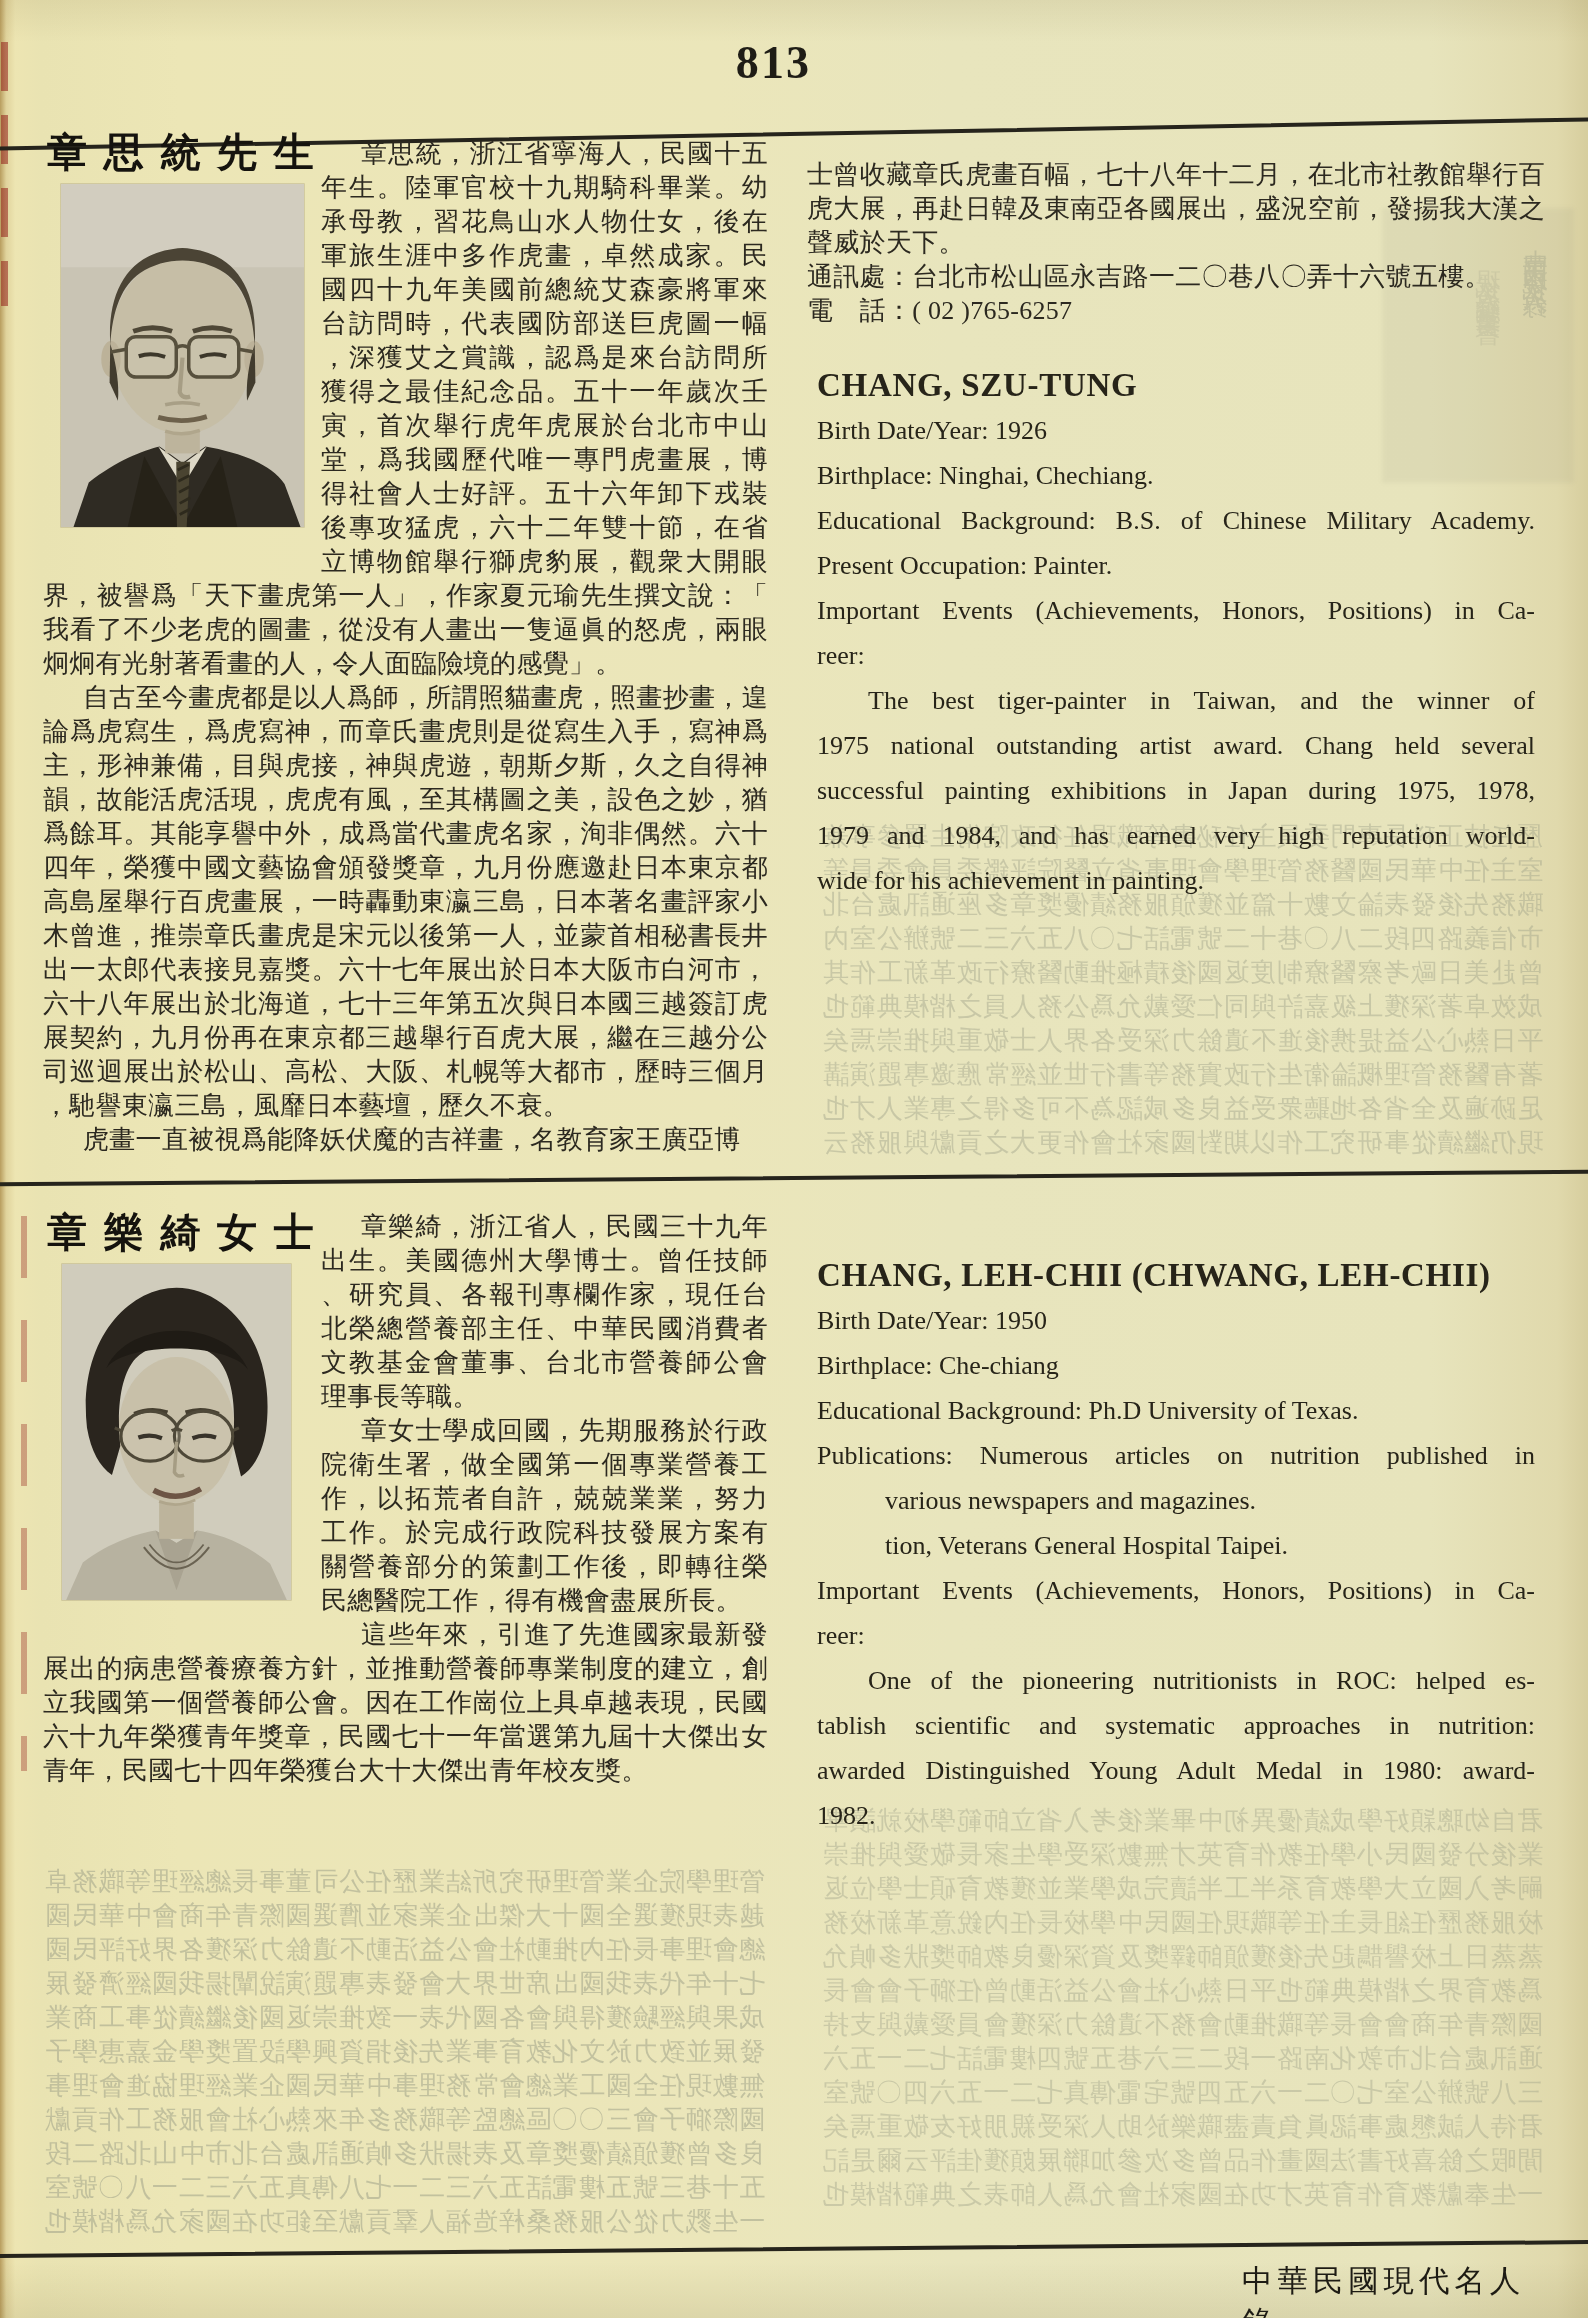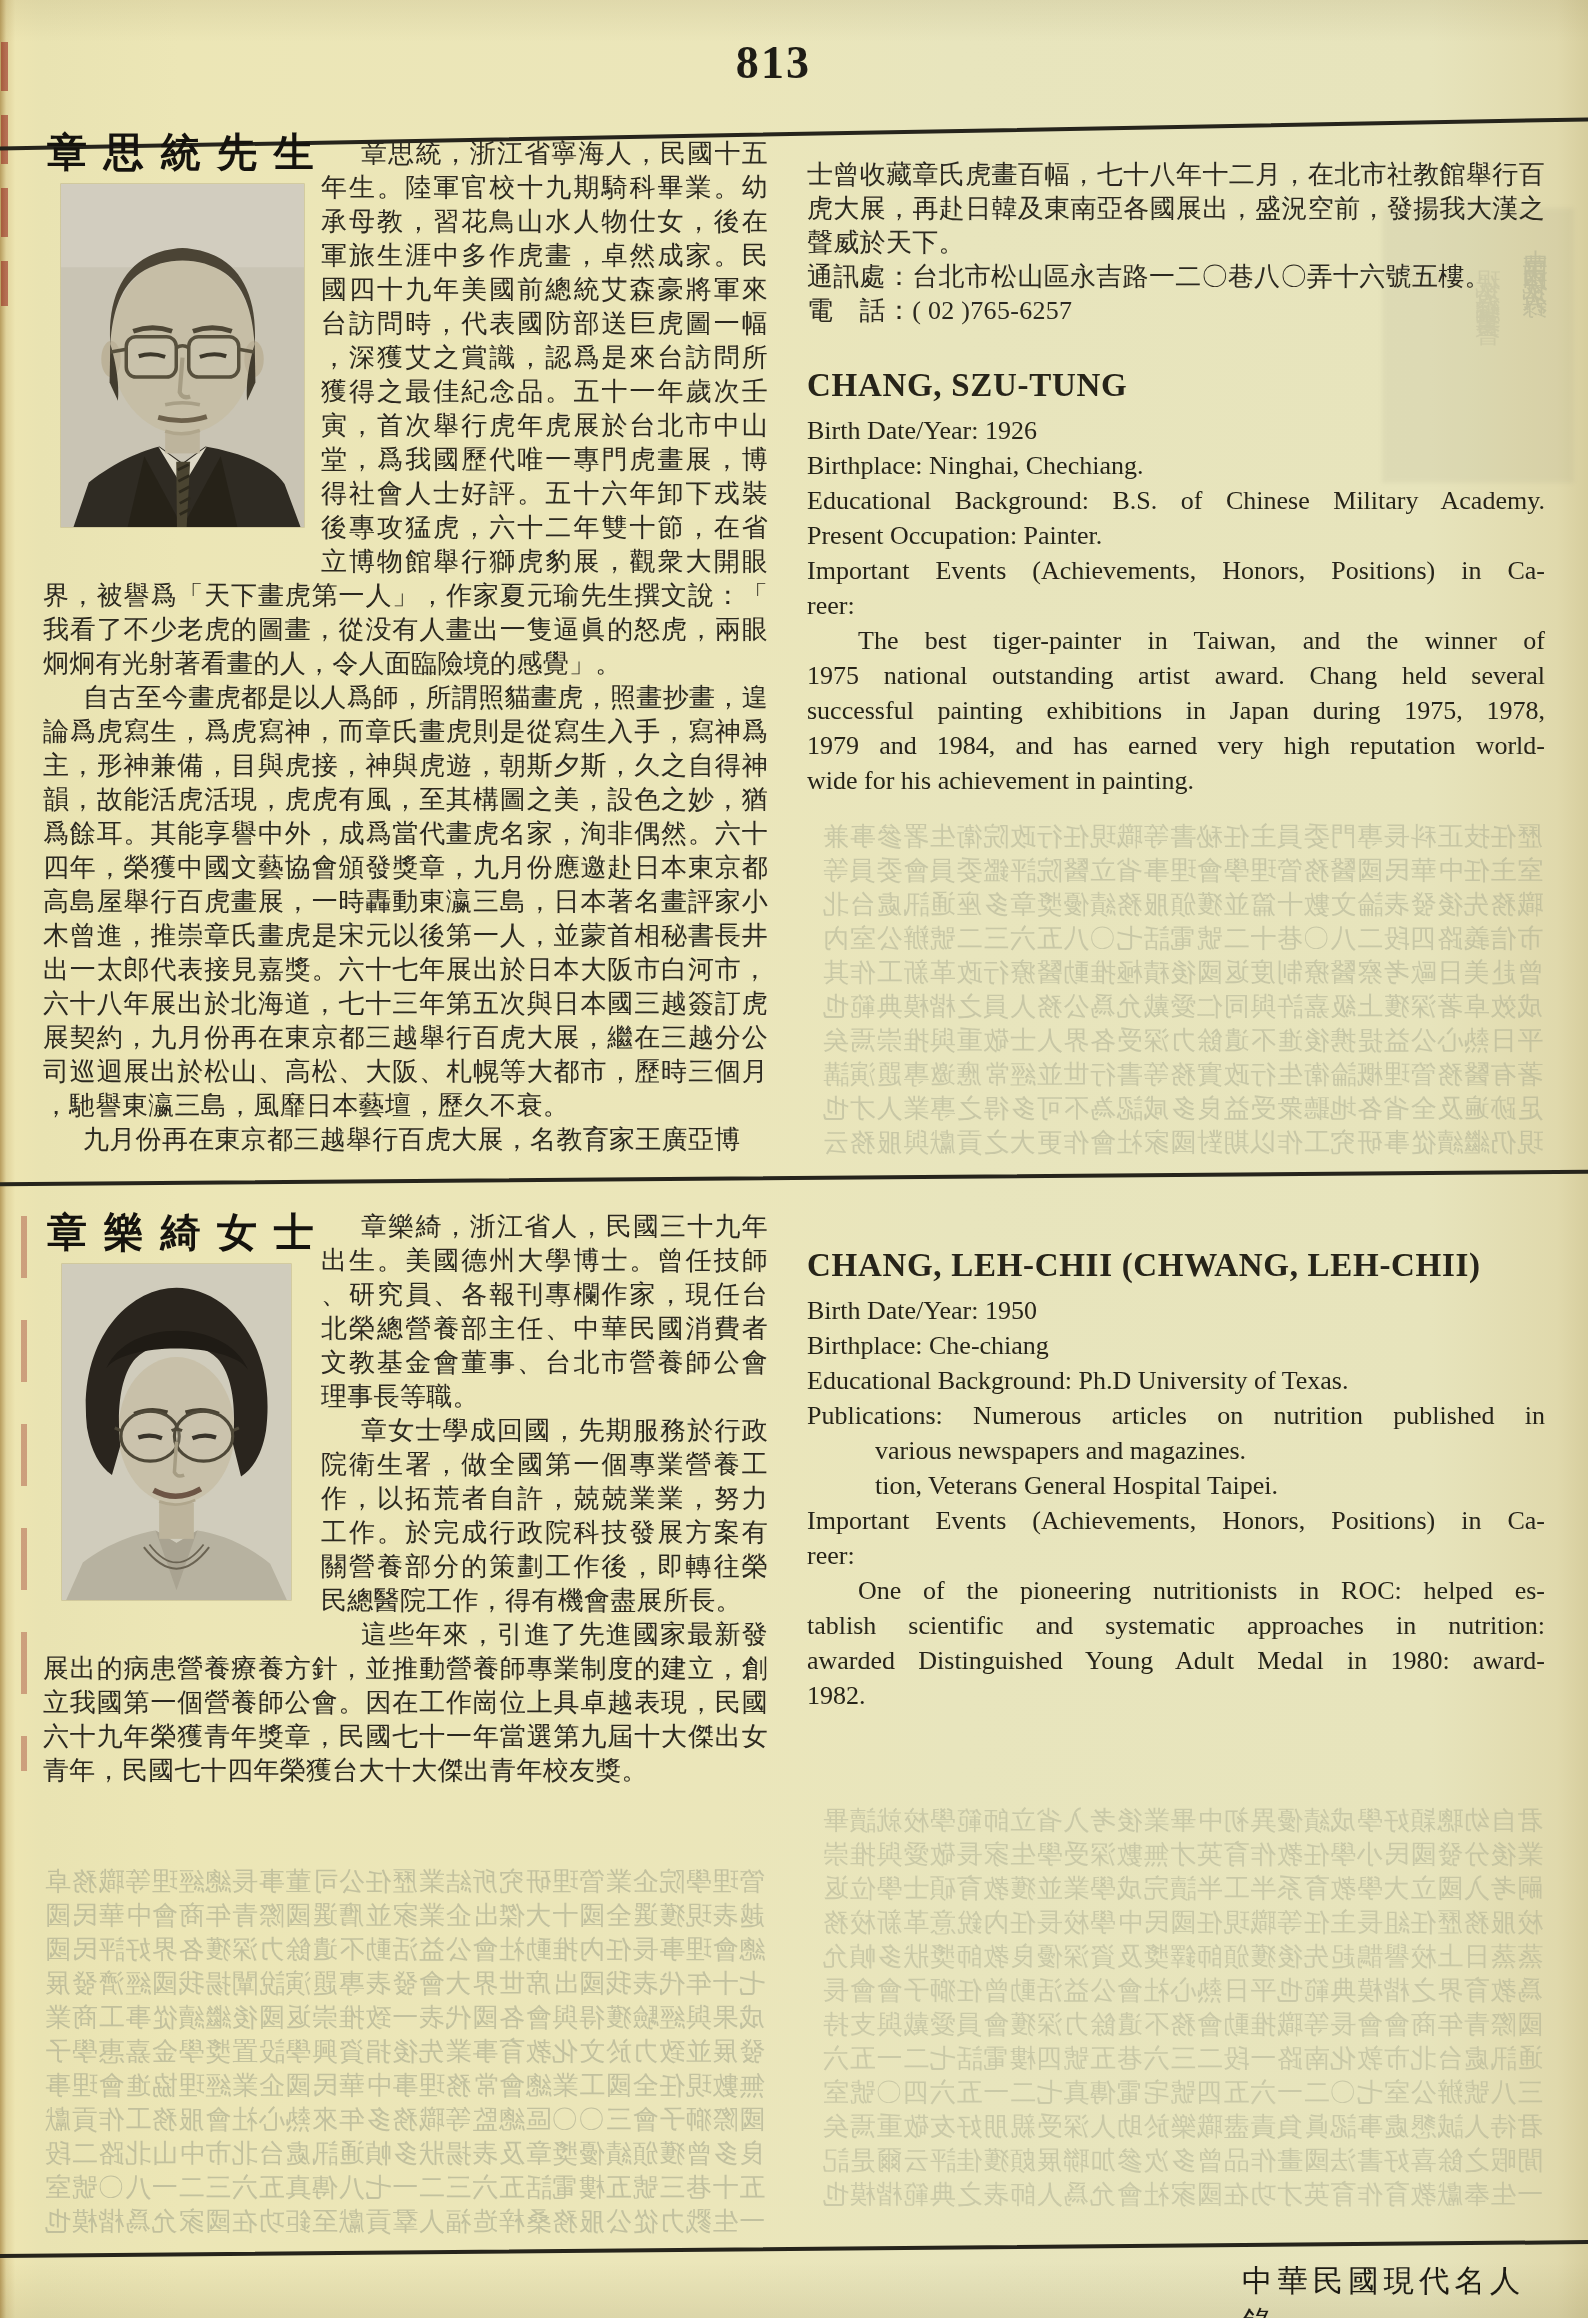--- a/index.html
+++ b/index.html
@@ -32,21 +32,21 @@
   .leftcol2{top:1210px;}
   .rightcol{left:807px;width:738px;}
   .rightcol1{top:158px;}
   .rightcol2{top:1248px;}
   .zh p, p.zh{margin:0;font-size:26px;line-height:34px;color:#2c2920;
     text-align:justify;letter-spacing:0.3px;word-break:break-all;line-break:anywhere;}
   p.zh-ind{text-indent:40px;}
   .float-spacer{float:left;width:278px;height:416px;}
   
   .en-block{margin-top:40px;}
-  .en-block p{margin:0;font-size:26px;line-height:35px;color:#272419;}
+  .en-block p{margin:10px;font-size:26px;line-height:35px;color:#272419;}
   .en-block p.h{font-size:33px;font-weight:bold;letter-spacing:0.7px;margin-bottom:9.7px;}
   .en-block p.j{text-align:justify;text-align-last:justify;}
   .en-block p.c{padding-left:68px;}
   .en-block p.b{text-indent:51px;text-align:justify;text-align-last:justify;}
   
   .photo{position:absolute;box-shadow:0 0 0 0.7px rgba(90,80,50,.25);}
   .photo1{left:61px;top:184px;width:243px;height:343px;}
   .photo2{left:62px;top:1264px;width:229px;height:336px;}
   
   .bleed{position:absolute;transform:scaleX(-1);filter:blur(0.5px);pointer-events:none;}
@@ -166,21 +166,21 @@
     <path d="M140 336 Q175 346 210 335" stroke="#6d614b" stroke-width="7" fill="none"></path>
     <path d="M150 356 Q175 364 200 355" stroke="#b0a68c" stroke-width="5" fill="none"></path>
 
     <rect x="1" y="1" width="348" height="492" fill="none" stroke="#8f8althou868" stroke-opacity=".0"></rect>
   </svg>
 
   <div class="col leftcol leftcol1 zh">
     <div class="float-spacer"></div>
     <p class="zh zh-ind">章思統，浙江省寧海人，民國十五年生。陸軍官校十九期騎科畢業。幼承母教，習花鳥山水人物仕女，後在軍旅生涯中多作虎畫，卓然成家。民國四十九年美國前總統艾森豪將軍來台訪問時，代表國防部送巨虎圖一幅，深獲艾之賞識，認爲是來台訪問所獲得之最佳紀念品。五十一年歲次壬寅，首次舉行虎年虎展於台北市中山堂，爲我國歷代唯一專門虎畫展，博得社會人士好評。五十六年卸下戎裝後專攻猛虎，六十二年雙十節，在省立博物館舉行獅虎豹展，觀衆大開眼界，被譽爲「天下畫虎第一人」，作家夏元瑜先生撰文說：「我看了不少老虎的圖畫，從没有人畫出一隻逼眞的怒虎，兩眼炯炯有光射著看畫的人，令人面臨險境的感覺」。</p>
     <p class="zh zh-ind">自古至今畫虎都是以人爲師，所謂照貓畫虎，照畫抄畫，遑論爲虎寫生，爲虎寫神，而章氏畫虎則是從寫生入手，寫神爲主，形神兼備，目與虎接，神與虎遊，朝斯夕斯，久之自得神韻，故能活虎活現，虎虎有風，至其構圖之美，設色之妙，猶爲餘耳。其能享譽中外，成爲當代畫虎名家，洵非偶然。六十四年，榮獲中國文藝協會頒發獎章，九月份應邀赴日本東京都高島屋舉行百虎畫展，一時轟動東瀛三島，日本著名畫評家小木曾進，推崇章氏畫虎是宋元以後第一人，並蒙首相秘書長井出一太郎代表接見嘉獎。六十七年展出於日本大阪市白河市，六十八年展出於北海道，七十三年第五次與日本國三越簽訂虎展契約，九月份再在東京都三越舉行百虎大展，繼在三越分公司巡迴展出於松山、高松、大阪、札幌等大都市，歷時三個月，馳譽東瀛三島，風靡日本藝壇，歷久不衰。</p>
-    <p class="zh zh-ind">九月份再在東京都三越舉行百虎大展，名教育家王廣亞博</p>
+    <p class="zh zh-ind">虎畫一直被視爲能降妖伏魔的吉祥畫，名教育家王廣亞博</p>
   </div>
 
   <div class="col rightcol rightcol1">
     <p class="zh">士曾收藏章氏虎畫百幅，七十八年十二月，在北市社教館舉行百虎大展，再赴日韓及東南亞各國展出，盛況空前，發揚我大漢之聲威於天下。</p>
     <p class="zh">通訊處：台北市松山區永吉路一二〇巷八〇弄十六號五樓。</p>
     <p class="zh">電　話：( 02 )765-6257</p>
     <div class="en-block">
         <p class="h">CHANG, SZU-TUNG</p>
         <p class="l">Birth Date/Year: 1926</p>
         <p class="l">Birthplace: Ninghai, Chechiang.</p>

